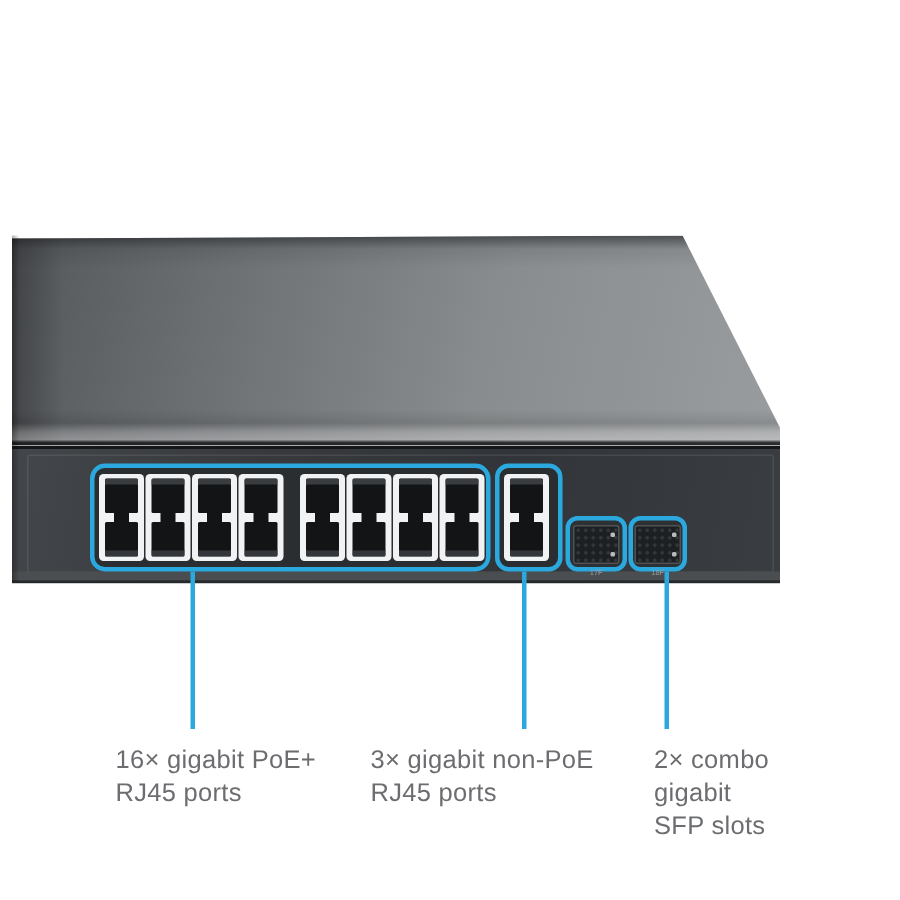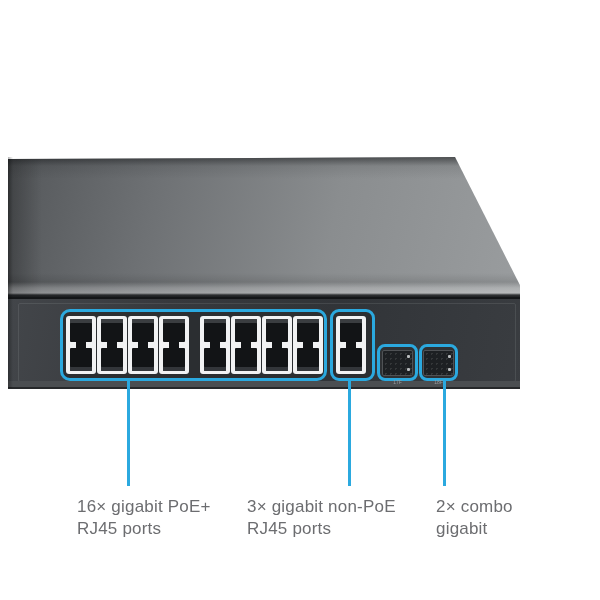--- a/index.html
+++ b/index.html
@@ -152,15 +152,16 @@
   <div class="ann ann-0">
     <div>16× gigabit PoE+</div>
     <div>RJ45 ports</div>
   </div>
   <div class="ann ann-1">
     <div>3× gigabit non-PoE</div>
     <div>RJ45 ports</div>
   </div>
   <div class="ann ann-2">
     <div>2× combo gigabit</div>
+    <div>SFP slots</div>
   </div>
 
 </div>
 
 </body></html>

